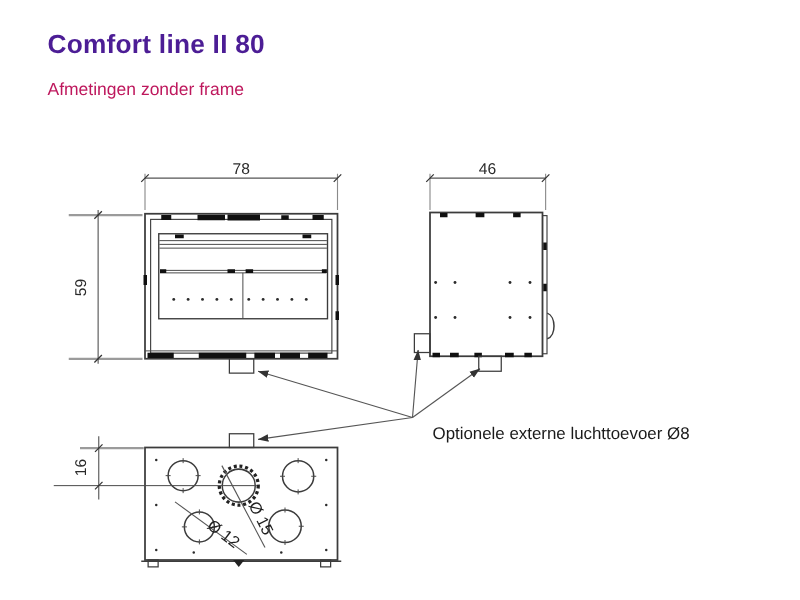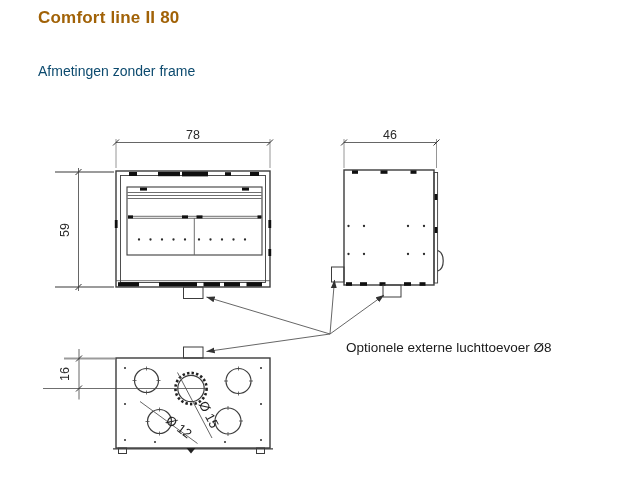--- a/index.html
+++ b/index.html
@@ -1,26 +1,26 @@
 <!DOCTYPE html>
 <html><head>
 <meta charset="utf-8">
 <style>
   html,body{margin:0;padding:0;background:#ffffff;}
   .page{
     position:relative;width:640px;height:480px;background:#ffffff;
     overflow:hidden;font-family:"Liberation Sans",sans-serif;
   }
   .title{
-    position:absolute;left:38px;top:8px;font-size:17px;font-weight:700;
-    color:#a16207;letter-spacing:0.2px;
+    position:absolute;left:38px;top:24px;font-size:21px;font-weight:700;
+    color:#4c1d95;letter-spacing:0.2px;
   }
   .subtitle{
     position:absolute;left:38px;top:63px;font-size:14px;font-weight:400;
-    color:#0c4a6e;
+    color:#be185d;
   }
   svg{position:absolute;left:0;top:0;}
   .ln{stroke:#3c3c3c;fill:none;}
   .thin{stroke:#4a4a4a;stroke-width:0.8;fill:none;}
   .dim{stroke:#555555;stroke-width:0.9;fill:none;}
   .ext{stroke:#9b9b9b;stroke-width:1.8;fill:none;}
   .extv{stroke:#8a8a8a;stroke-width:0.9;fill:none;}
   .mark{fill:#101010;stroke:none;}
   .dot{fill:#2b2b2b;stroke:none;}
   .dimtxt{font-family:"Liberation Sans",sans-serif;font-size:12.5px;fill:#2a2a2a;}

